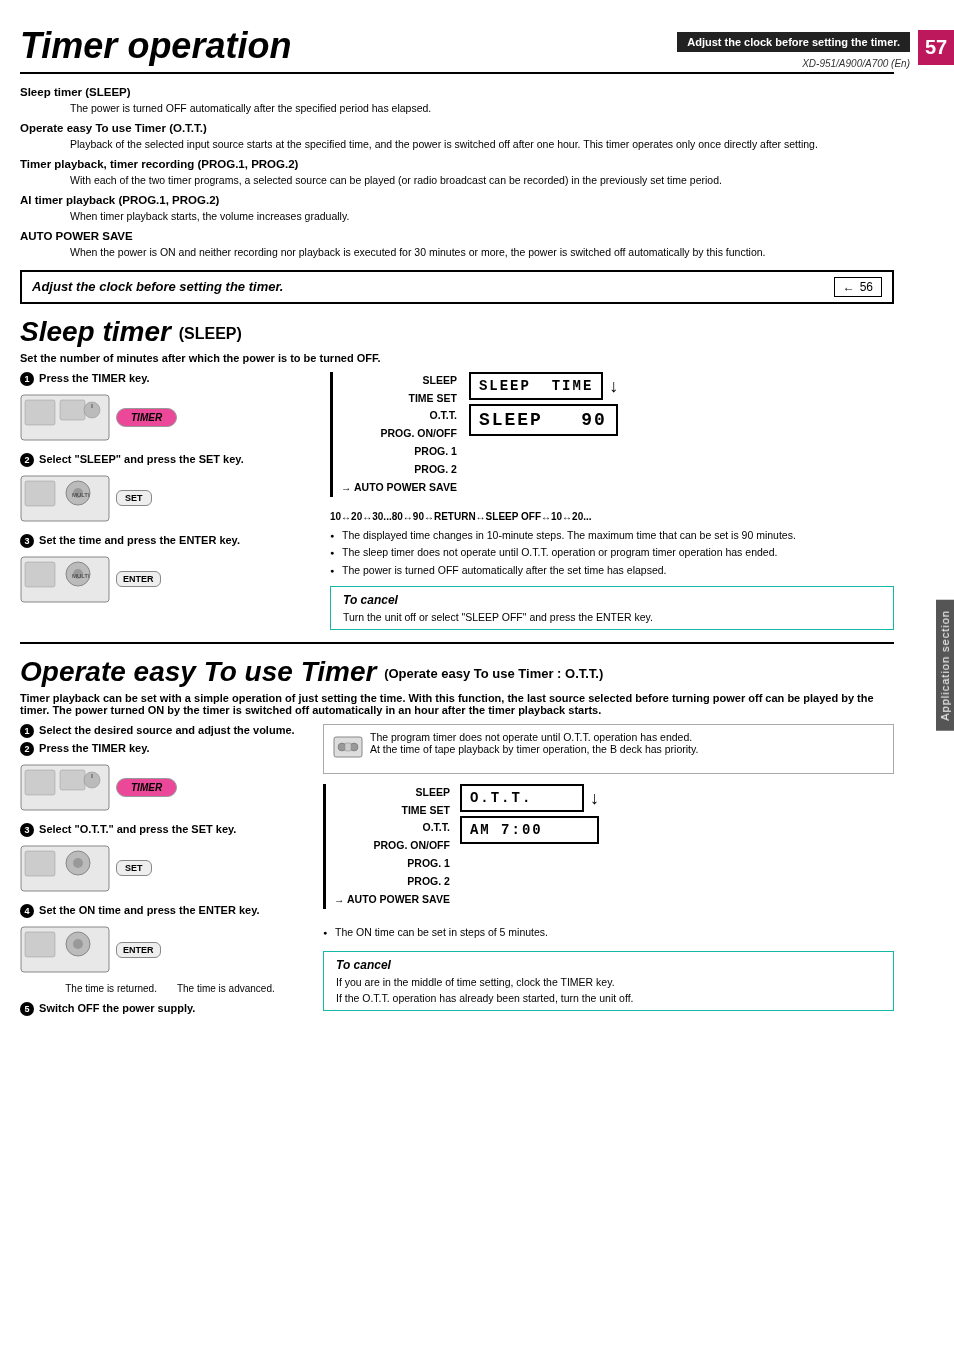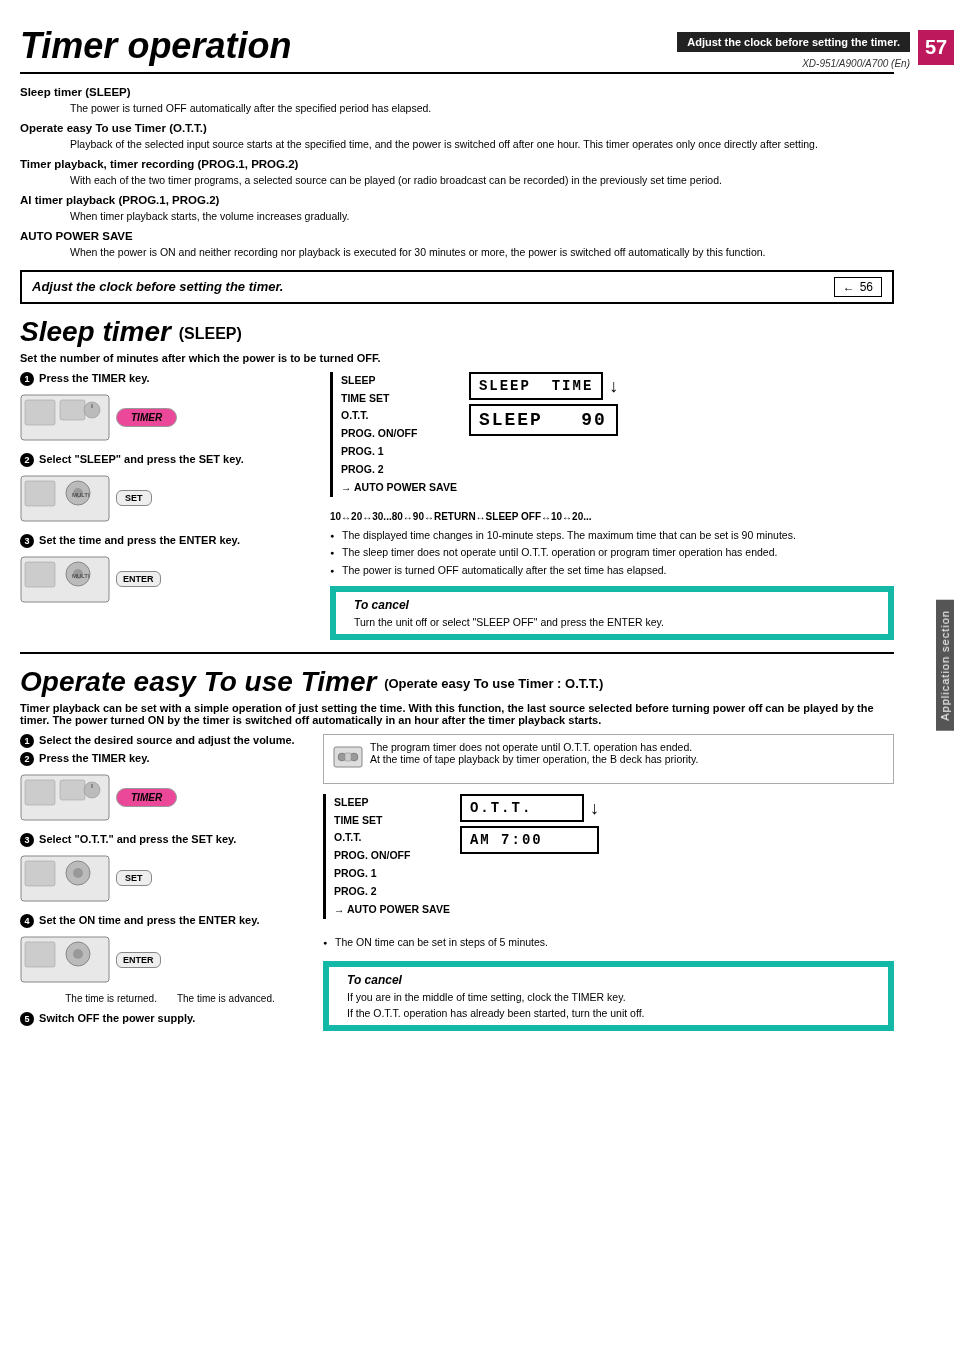--- a/index.html
+++ b/index.html
@@ -177,20 +177,21 @@
     
     .menu-list {
       border-left: 3px solid #000;
       padding-left: 8px;
       margin-bottom: 8px;
     }
     .menu-list .menu-item {
       font-size: 10.5px;
       font-weight: bold;
       line-height: 1.7;
+      text-align: right;
     }
 
     .display-area {
       display: flex;
       flex-direction: column;
       gap: 4px;
     }
 
     .arrow-row {
       font-size: 10px;
@@ -212,22 +213,22 @@
     }
     .bullet-list li::before {
       content: '●';
       position: absolute;
       left: 0;
       font-size: 7px;
       top: 3px;
     }
 
     .to-cancel-box {
-      border: 6px solid #14b8a6;
-      padding: 6px 18px;
+      border: 1px solid #14b8a6;
+      padding: 6px 12px;
       margin-top: 8px;
       font-size: 10.5px;
     }
     .to-cancel-title {
       font-weight: bold;
       font-style: italic;
       font-size: 12px;
       margin-bottom: 4px;
     }
 

